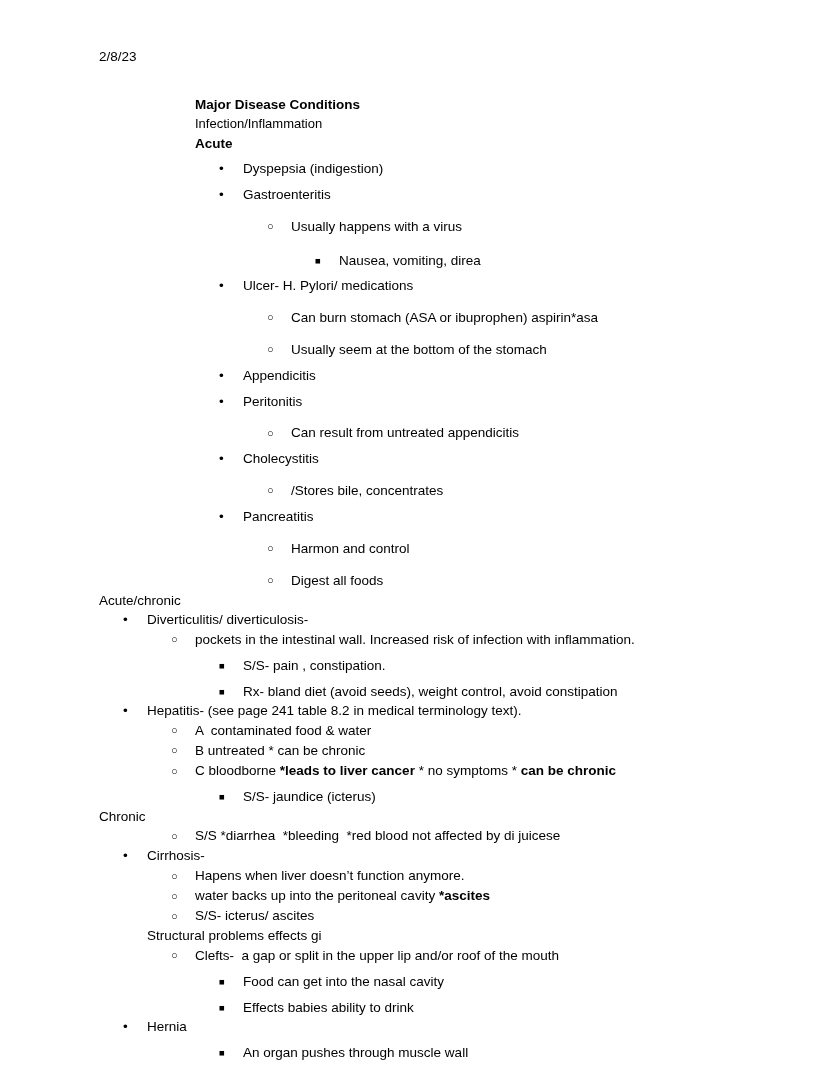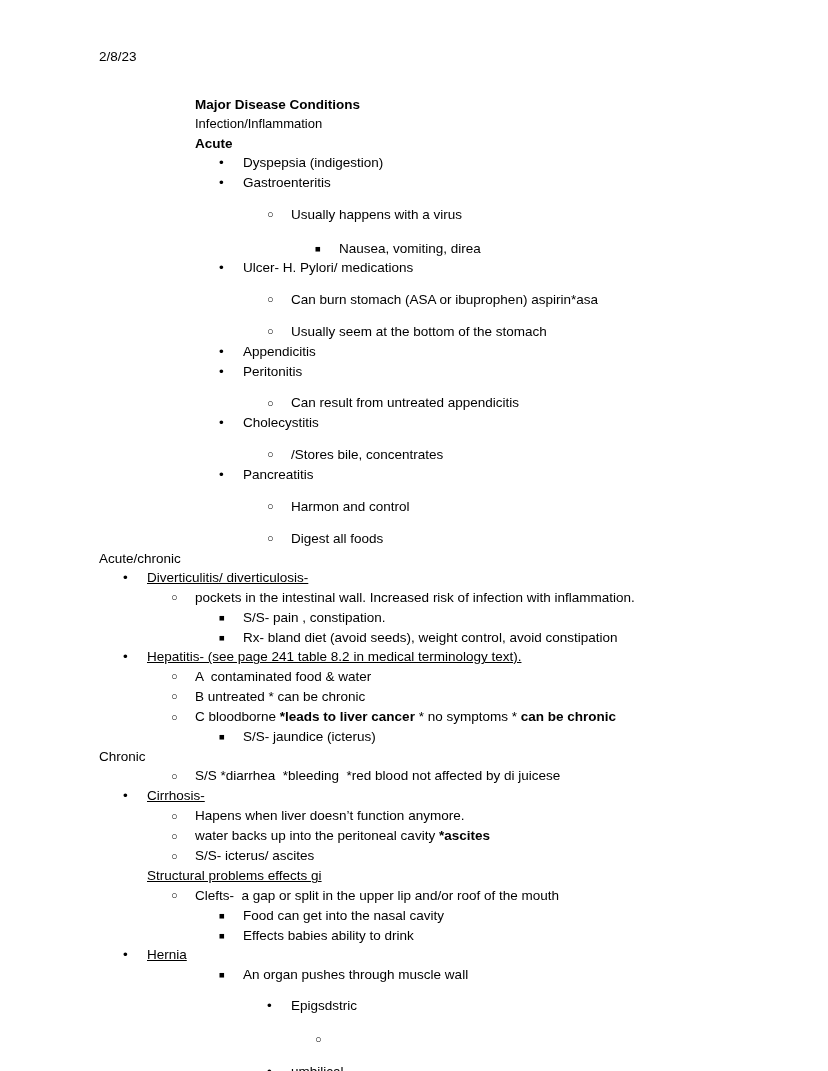--- a/index.html
+++ b/index.html
@@ -18,23 +18,23 @@
     font-size: 13.5px;
     color: #000000;
   }
   .line {
     line-height: 19.6px;
     min-height: 19.6px;
     white-space: pre-wrap;
   }
   .spacer { width: 100%; }
   .indent-0 { padding-left: 0; }
-  .indent-1 { padding-left: 48px; text-decoration: underline; }
+  .indent-1 { padding-left: 48px; }
   .indent-2 { padding-left: 96px; }
-  .indent-3 { padding-left: 144px; }
+  .indent-3 { padding-left: 144px; margin-top: 6px; }
   .indent-4 { padding-left: 192px; margin-top: 12px; }
   .indent-5 { padding-left: 240px; margin-top: 14px; }
   .bullet {
     display: inline-block;
     width: 24px;
     margin-left: -24px;
     text-align: left;
   }
   .b-disc   { font-size: 13.5px; }
   .b-circle { font-size: 11px; vertical-align: 0.5px; }

